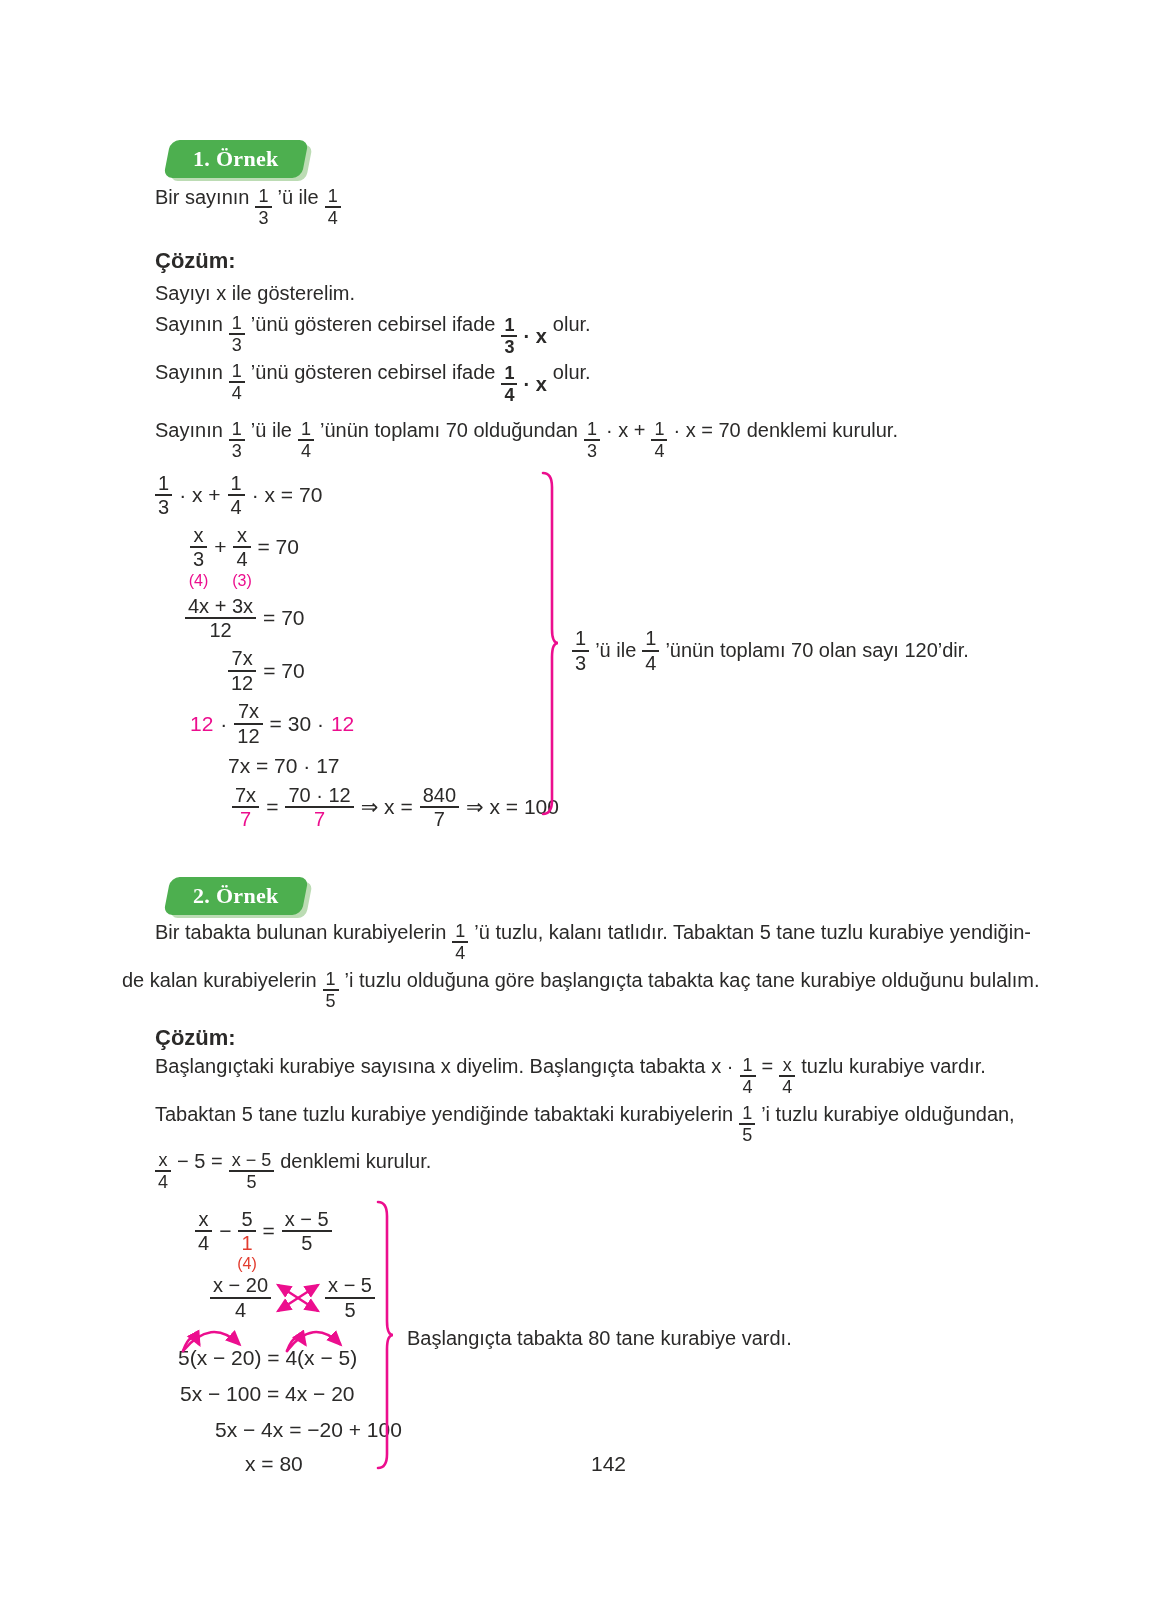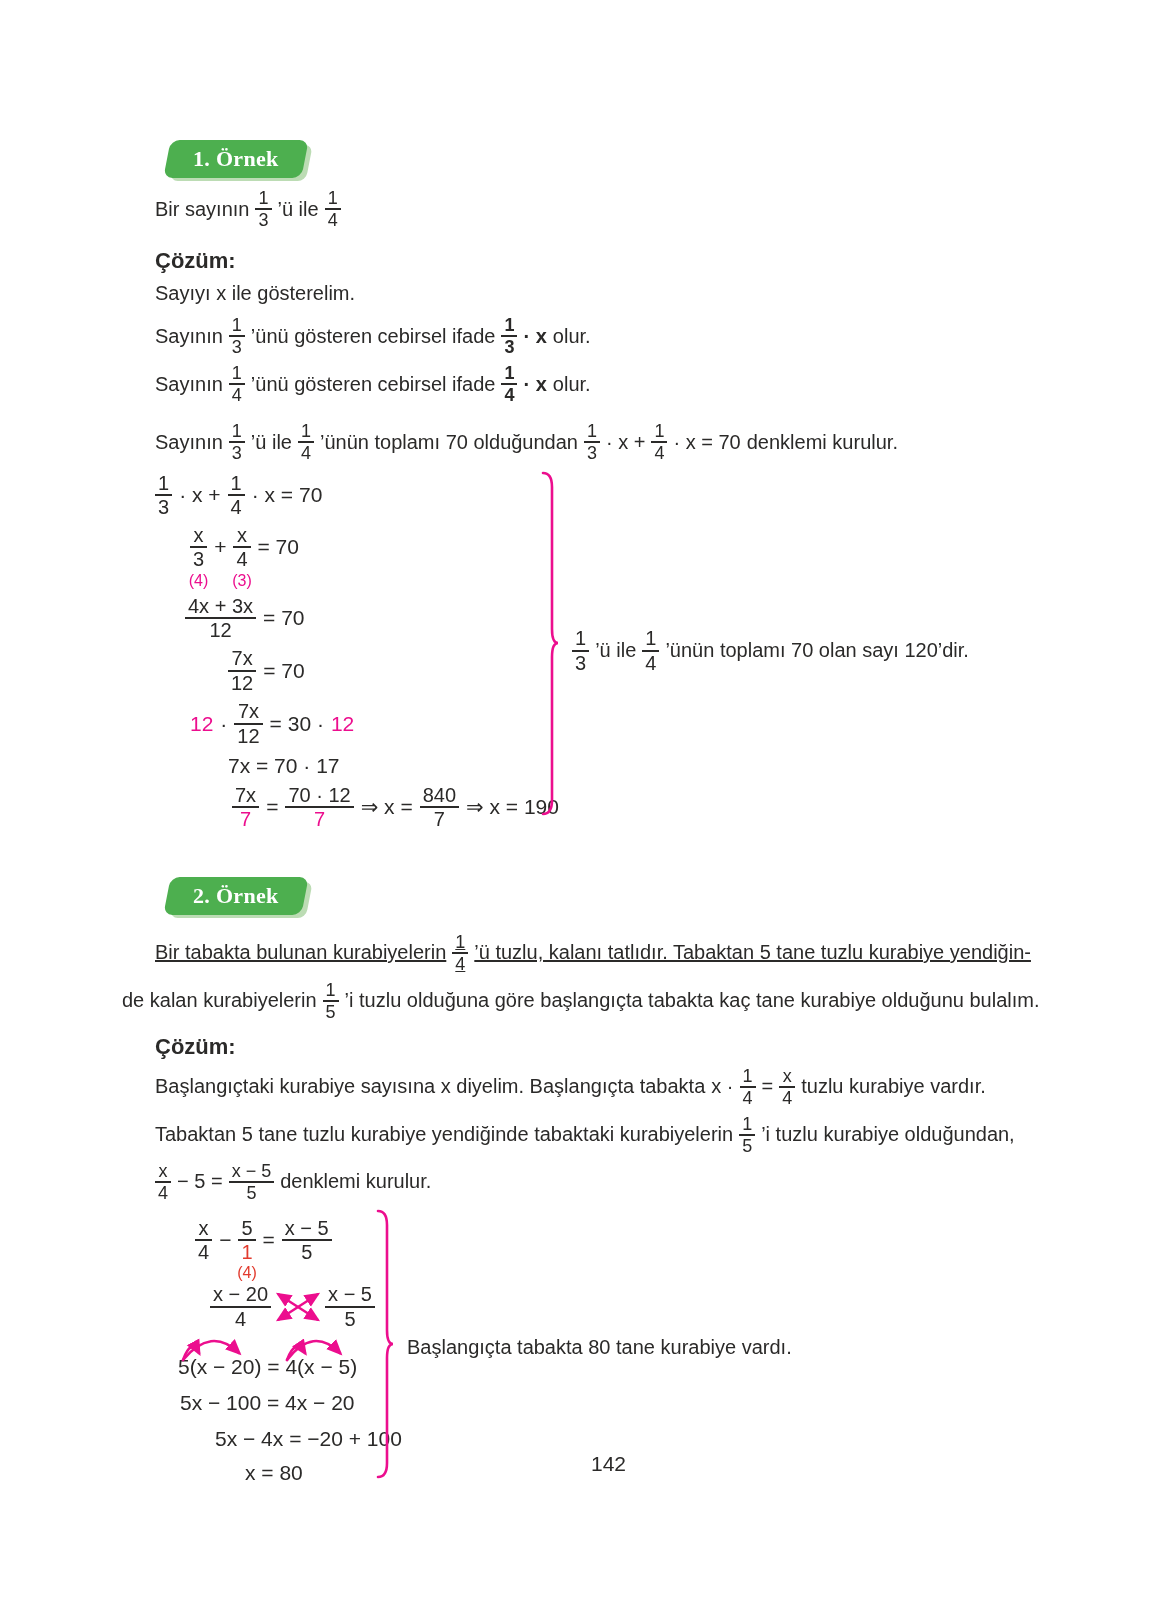--- a/index.html
+++ b/index.html
@@ -24,21 +24,21 @@
     transform:skewX(-11deg);border-radius:9px;
     box-shadow:6px 4px 0 -1px var(--green-shadow);
     padding:6px 26px;margin-left:12px;
   }
   .badge-text{
     display:inline-block;transform:skewX(11deg);
     color:#fff;font-family:"Liberation Serif", serif;
     font-weight:700;font-size:22px;letter-spacing:.3px;
   }
 
-  .row{display:flex;align-items:center;gap:6px;margin:0;white-space:nowrap;}
+  .row{display:flex;gap:6px;margin:0;white-space:nowrap;}
   .row.tall{min-height:46px;}
   .heading{font-weight:700;font-size:22px;margin:0;}
 
   
   .frac{
     display:inline-flex;flex-direction:column;text-align:center;
     line-height:1.12;font-size:18px;position:relative;vertical-align:middle;
   }
   .frac .num{display:block;padding:0 3px;}
   .frac .den{display:block;padding:0 3px;border-top:2px solid var(--text);}
@@ -74,21 +74,21 @@
   .group.g1{margin-top:6px;}
   .e1{margin-top:1px;}
   .e2{margin-top:5px;margin-left:35px;}
   .e3{margin-top:24px;margin-left:30px;}
   .e4{margin-top:6px;margin-left:73px;}
   .e5{margin-top:6px;margin-left:35px;}
   .e6{margin-top:6px;margin-left:73px;}
   .e7{margin-top:5px;margin-left:77px;}
 
   .badge2{margin-top:46px;}
-  .p2-problem1{margin-top:15px;text-decoration:underline;}
+  .p2-problem1{margin-top:6px;}
   .p2-problem2{margin-top:2px;margin-left:-33px;}
   .p2-cozum{margin-top:10px;}
   .p2-s1{margin-top:4px;}
   .p2-s2{margin-top:2px;}
   .p2-s3{margin-top:1px;}
   .group.g2{margin-top:4px;}
   .eA{margin-top:8px;margin-left:40px;}
   .eB{margin-top:20px;margin-left:55px;}
   .eC{margin-top:24px;margin-left:23px;position:relative;}
   .eD{margin-top:10px;margin-left:25px;}
@@ -261,21 +261,21 @@
           <span>=</span>
           <span class="frac">
               <span class="num">70 · 12</span>
               <span class="den pink">7</span>
             </span>
           <span>⇒ x =</span>
           <span class="frac">
               <span class="num">840</span>
               <span class="den">7</span>
             </span>
-          <span>⇒ x = 190</span>
+          <span>⇒ x = 100</span>
         </div>
       </div>
       <svg class="brace" width="20" height="345" viewBox="0 0 20 345">
         <path class="pk-line" d="M3,2 Q12,2 12,16 L12,158 Q12,172 18,172 Q12,172 12,186 L12,329 Q12,343 3,343"></path>
       </svg>
       <div class="ann">
         <span class="frac">
             <span class="num">1</span>
             <span class="den">3</span>
           </span>

